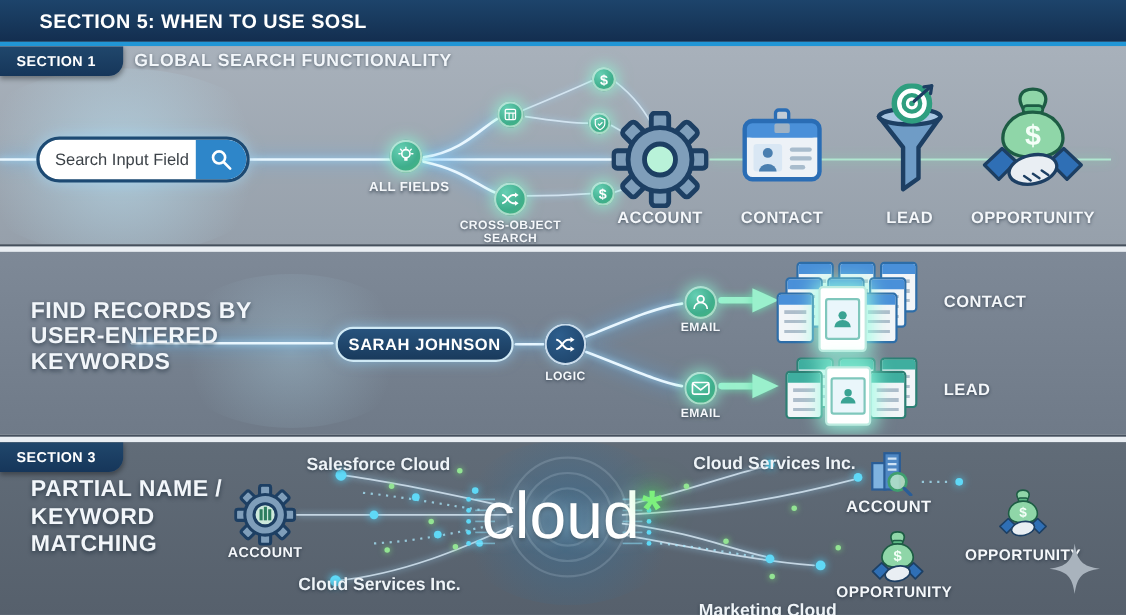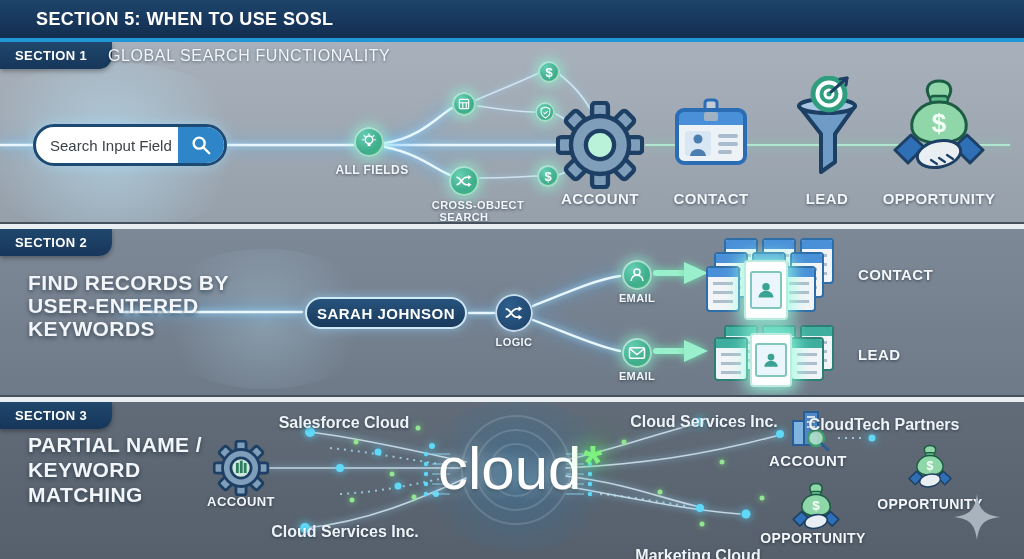--- a/index.html
+++ b/index.html
@@ -13,21 +13,21 @@
   
   .sec{position:absolute;left:0;width:1024px;overflow:hidden;}
   .sec1{top:42px;height:180px;background:linear-gradient(180deg,#a8b1bb,#96a0ab);}
   .sec2{top:229px;height:166px;background:linear-gradient(180deg,#7e8997,#6f7a88);}
   .sec3{top:402px;height:157px;background:linear-gradient(180deg,#616c78,#56606c);}
   .divider{position:absolute;left:0;width:1024px;height:7px;background:#e9eef3;border-top:2px solid #45505d;box-sizing:border-box;}
   .tab{position:absolute;top:0;left:0;width:112px;height:27px;
        background:linear-gradient(180deg,#20476c,#16365a);border-radius:0 0 13px 0;
        color:#fff;font-weight:bold;font-size:13px;line-height:27px;padding-left:15px;
        box-sizing:border-box;letter-spacing:.4px;box-shadow:0 2px 5px rgba(0,0,0,.35);}
-  .sec-title{position:absolute;left:108px;top:5px;color:#f2f6fa;font-weight:normal;font-size:16px;
+  .sec-title{position:absolute;left:122px;top:5px;color:#f2f6fa;font-weight:bold;font-size:16px;
              letter-spacing:.6px;text-shadow:0 1px 3px rgba(10,25,40,.5);}
   .big-title{position:absolute;left:28px;color:#f2f6fa;font-weight:bold;font-size:21px;
              letter-spacing:.4px;text-shadow:0 2px 4px rgba(10,25,40,.55);}
   
   .lbl{position:absolute;color:#f4f7fa;font-weight:bold;text-align:center;
        text-shadow:0 1px 3px rgba(10,25,40,.6);letter-spacing:.4px;}
   .fs11{font-size:11px}.fs12{font-size:12px}.fs13{font-size:13px}
   .fs14{font-size:14px}.fs15{font-size:15px}
   .match{position:absolute;color:#eef3f7;font-weight:bold;font-size:16px;text-align:center;
          text-shadow:0 1px 3px rgba(10,25,40,.55);}
@@ -146,21 +146,21 @@
     </div>
 
     <div class="node" style="left:449px;top:124px;width:30px;height:30px;">
       <svg width="18" height="18" viewBox="0 0 24 24">
         <path d="M2,17 C8,17 9,7 15,7 H18" stroke="#fff" stroke-width="2.2" fill="none"></path>
         <path d="M2,7 C8,7 9,17 15,17 H18" stroke="#fff" stroke-width="2.2" fill="none"></path>
         <path d="M17.5,4 L22,7 L17.5,10 Z" fill="#fff"></path>
         <path d="M17.5,14 L22,17 L17.5,20 Z" fill="#fff"></path>
       </svg>
     </div>
-    <div class="lbl fs11" style="left:404px;top:157px;width:120px;text-align:right;">CROSS-OBJECT</div>
+    <div class="lbl fs11" style="left:404px;top:157px;width:120px;">CROSS-OBJECT</div>
     <div class="lbl fs11" style="left:404px;top:169px;width:120px;">SEARCH</div>
 
     <div class="node" style="left:538px;top:19px;width:22px;height:22px;">
       <span class="dollar">$</span>
     </div>
     <div class="node" style="left:535px;top:60px;width:20px;height:20px;">
       <svg width="13" height="13" viewBox="0 0 24 24">
         <path d="M12,2 L20,5 V12 C20,17.5 12,22 12,22 C12,22 4,17.5 4,12 V5 Z" fill="none" stroke="#fff" stroke-width="2"></path>
         <path d="M8.5,12 l2.5,2.5 L16,9.5" stroke="#fff" stroke-width="2" fill="none"></path>
       </svg>
@@ -235,21 +235,20 @@
       <path class="beam" d="M120,83 H302"></path>
       <path class="beam" d="M469,84 H494"></path>
       <path class="beam" d="M533,77 C570,62 598,50 620,47"></path>
       <path class="beam" d="M533,91 C570,105 598,118 620,122"></path>
       <line class="arrow-line" x1="656" y1="44" x2="684" y2="44"></line>
       <polygon class="arrow-head" points="684,33 708,44 684,55"></polygon>
       <line class="arrow-line" x1="656" y1="122" x2="684" y2="122"></line>
       <polygon class="arrow-head" points="684,111 708,122 684,133"></polygon>
     </svg>
 
-    <div class="tab">SECTION 2</div>
     <div class="big-title" style="top:42px;">FIND RECORDS BY</div>
     <div class="big-title" style="top:65px;">USER-ENTERED</div>
     <div class="big-title" style="top:88px;">KEYWORDS</div>
 
     <div class="kw-pill">SARAH JOHNSON</div>
 
     <div class="node node-dark" style="left:495px;top:65px;width:38px;height:38px;">
       <svg width="20" height="20" viewBox="0 0 24 24">
         <path d="M2,17 C8,17 9,7 15,7 H18" stroke="#fff" stroke-width="2.2" fill="none"></path>
         <path d="M2,7 C8,7 9,17 15,17 H18" stroke="#fff" stroke-width="2.2" fill="none"></path>
@@ -443,21 +442,20 @@
 
     <div class="match" style="left:624px;top:11px;width:160px;">Cloud Services Inc.</div>
     <svg width="40" height="42" viewBox="0 0 40 42" style="position:absolute;left:790px;top:7px;">
       <rect x="3" y="12" width="12" height="24" fill="#7fb3e0" stroke="#2a5d96" stroke-width="2"></rect>
       <rect x="14" y="3" width="14" height="33" fill="#4f88c4" stroke="#2a5d96" stroke-width="2"></rect>
       <path d="M17,8 h8 M17,13 h8 M17,18 h8" stroke="#cfe3f5" stroke-width="2"></path>
       <circle cx="26" cy="29" r="8" fill="#b9e8c9" fill-opacity="0.85" stroke="#3f9e6e" stroke-width="2.5"></circle>
       <path d="M32,35 L38,41" stroke="#2a5d96" stroke-width="3" stroke-linecap="round"></path>
     </svg>
     <div class="lbl fs15" style="left:758px;top:50px;width:100px;">ACCOUNT</div>
-    <div class="match" style="left:804px;top:14px;width:160px;">CloudTech Partners</div>
     <div class="match" style="left:618px;top:122px;width:160px;margin-top:23px;">Marketing Cloud</div>
 
     <svg width="48" height="53" viewBox="0 0 92 102" style="position:absolute;left:792px;top:80px;">
       <path d="M38,22 C30,10 36,3 46,3 C56,3 62,10 54,22 Z" fill="#8fd6a8" stroke="#1d5c44" stroke-width="3"></path>
       <rect x="37" y="18" width="18" height="7" rx="3.5" fill="#5cb884" stroke="#1d5c44" stroke-width="2.5"></rect>
       <path d="M46,24 C26,24 17,40 19,51 C21,61 33,65 46,65 C59,65 71,61 73,51 C75,40 66,24 46,24 Z" fill="#8fd6a8" stroke="#1d5c44" stroke-width="3"></path>
       <text x="46" y="54" text-anchor="middle" font-size="26" font-weight="bold" fill="#f4fff8" font-family="Liberation Sans,sans-serif">$</text>
       <path d="M2,72 L18,57 L31,69 L15,85 Z" fill="#2f6fb5" stroke="#1d3f63" stroke-width="3" stroke-linejoin="round"></path>
       <path d="M90,72 L74,57 L61,69 L77,85 Z" fill="#2f6fb5" stroke="#1d3f63" stroke-width="3" stroke-linejoin="round"></path>
       <ellipse cx="46" cy="76" rx="22" ry="13" fill="#e9eef3" stroke="#1d3f63" stroke-width="3" transform="rotate(-12 46 76)"></ellipse>

